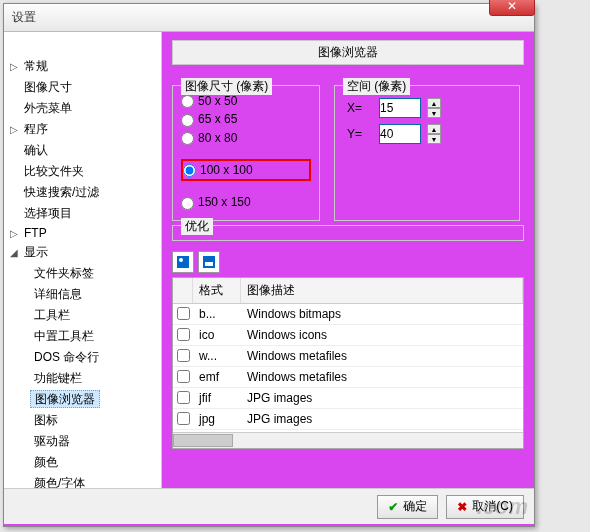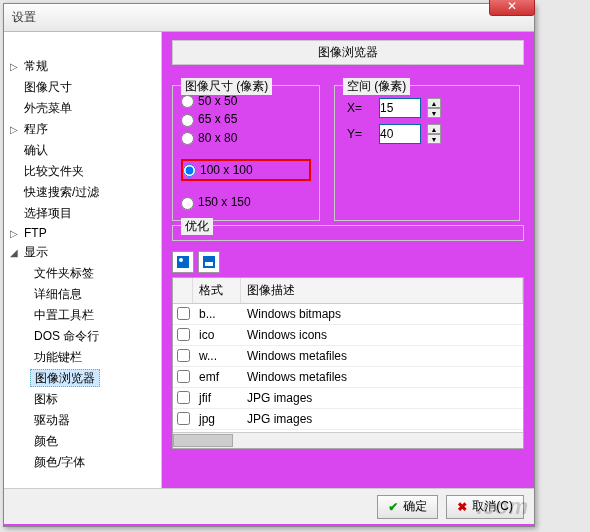--- a/index.html
+++ b/index.html
@@ -69,20 +69,21 @@
           <li><span class="expander">▷</span><span class="lbl">程序</span></li>
           <li><span class="expander"></span><span class="lbl">确认</span></li>
           <li><span class="expander"></span><span class="lbl">比较文件夹</span></li>
           <li><span class="expander"></span><span class="lbl">快速搜索/过滤</span></li>
           <li><span class="expander"></span><span class="lbl">选择项目</span></li>
           <li><span class="expander">▷</span><span class="lbl">FTP</span></li>
           <li><span class="expander">◢</span><span class="lbl">显示</span></li>
           <ul>
             <li><span class="lbl">文件夹标签</span></li>
             <li><span class="lbl">详细信息</span></li>
+            <li><span class="lbl">工具栏</span></li>
             <li><span class="lbl">中置工具栏</span></li>
             <li><span class="lbl">DOS 命令行</span></li>
             <li><span class="lbl">功能键栏</span></li>
             <li class="selected"><span class="lbl">图像浏览器</span></li>
             <li><span class="lbl">图标</span></li>
             <li><span class="lbl">驱动器</span></li>
             <li><span class="lbl">颜色</span></li>
             <li><span class="lbl">颜色/字体</span></li>
           </ul>
         </ul>

